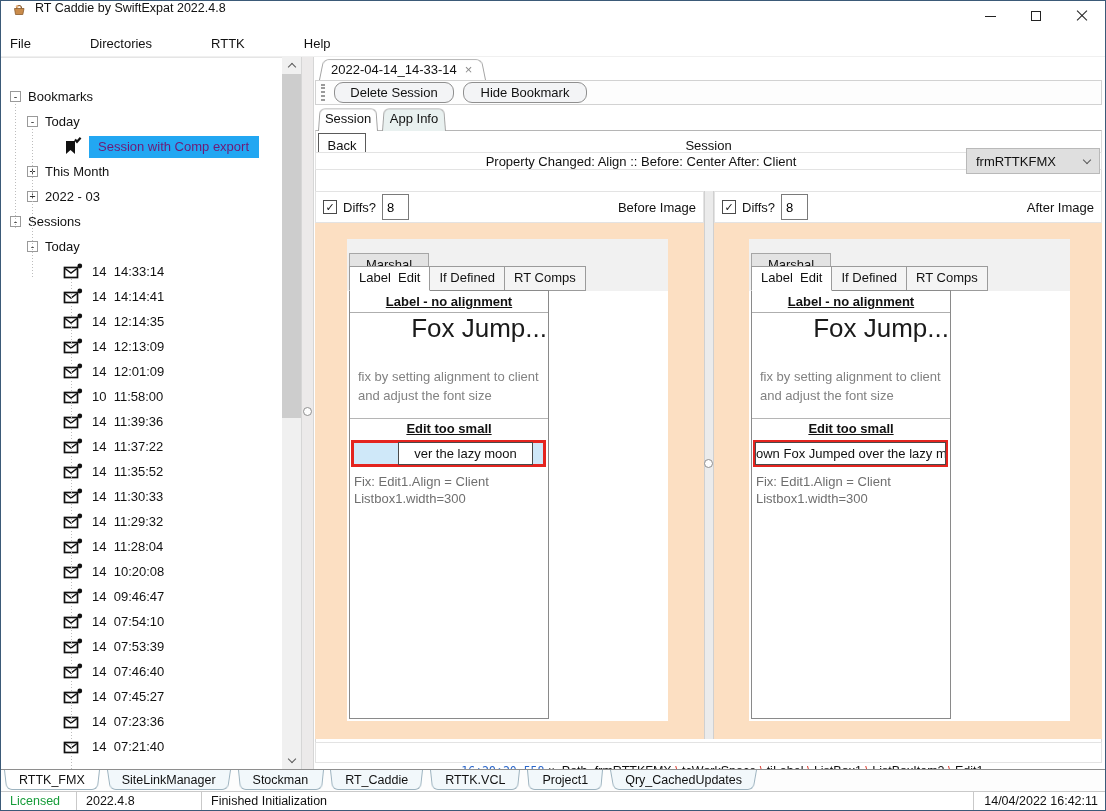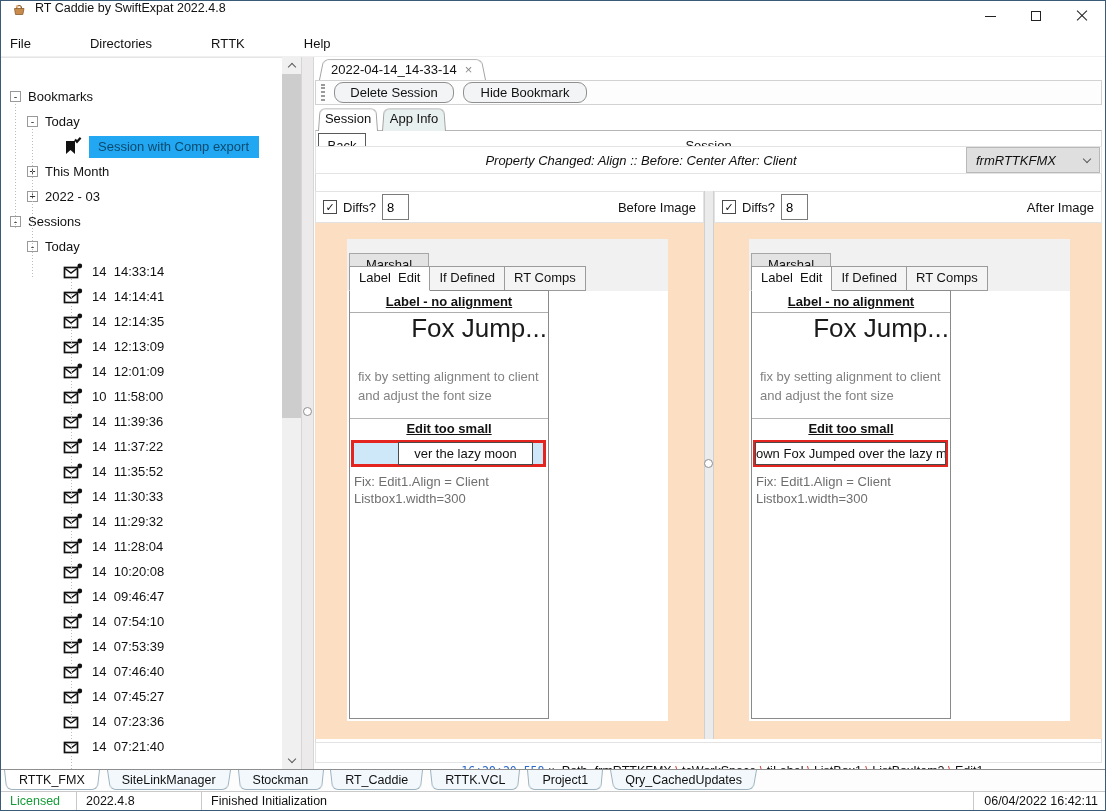--- a/index.html
+++ b/index.html
@@ -34,21 +34,21 @@
   .chev.up { transform: rotate(-135deg); margin-top: 3px; }
   .tree { position: absolute; top: 26px; left: 0; width: 281px; bottom: 0; overflow: hidden; }
   .guide { position: absolute; width: 1px; background-image: repeating-linear-gradient(to bottom,#bdbdbd 0 1px,transparent 1px 3px); }
   .trow { height: 25px; display: flex; align-items: center; white-space: pre; }
   .ebox { width: 11px; height: 11px; border: 1px solid #9a9a9a; background: #fff; font: 10px/9px "DejaVu Sans Mono", monospace; text-align: center; color: #333; flex: none; }
   .tlabel { margin-left: 7px; }
   .lvl0 { padding-left: 9px; } .lvl1 { padding-left: 26px; } .lvl2 { padding-left: 62px; }
   .session-row svg { flex: none; }
   .session-label { margin-left: 9px; white-space: pre; }
   .sel-row { padding-left: 62px; }
-  .sel-highlight { background: #22a7f2; color: #0c4a6e; padding: 3px 10px 4px 9px; margin-left: 7px; }
+  .sel-highlight { background: #22a7f2; color: #701a75; padding: 3px 10px 4px 9px; margin-left: 7px; }
   
   .vscroll { position: absolute; left: 281px; top: 0; width: 19px; height: 712px; background: #f0f0f0; }
   .vs-btn { position: absolute; left: 0; width: 19px; height: 17px; background: #f0f0f0; display: flex; align-items: center; justify-content: center; }
   .vs-thumb { position: absolute; left: 0; top: 17px; width: 19px; height: 344px; background: #cdcdcd; }
   
   .vsplit1 { position: absolute; left: 300px; top: 0; width: 13px; height: 712px; background: #eceaea; border-left: 1px solid #d6d6d6; border-right: 1px solid #d6d6d6; }
   .grip { position: absolute; width: 9px; height: 9px; border: 1px solid #8f8f8f; border-radius: 50%; background: #fdfdfd; }
   
   .main { position: absolute; left: 313px; top: 0; width: 791px; height: 712px; }
   
@@ -64,21 +64,21 @@
   .btn-del { width: 120px; margin-left: 9px; }
   .btn-hide { width: 124px; margin-left: 9px; }
   .page-tabs { position: absolute; top: 50px; left: 0; right: 0; height: 24px; }
   .ptab { position: absolute; top: 0; height: 24px; line-height: 23px; text-align: center; }
   .ptab-session { left: 4px; width: 60px; z-index: 3; }
   .ptab-appinfo { left: 68px; width: 64px; z-index: 1; }
   .ptab-appinfo .trap-bg { background: #e9f1f0; }
   .content-frame { position: absolute; top: 73px; left: 1px; right: 3px; height: 633px; border: 1px solid #d9d9d9; border-top: 1px solid #b5b5b5; background: #fff; }
   .back-btn { position: absolute; left: 2px; top: 2px; width: 48px; height: 26px; border: 1px solid #5a5a5a; background: #fff; text-align: center; line-height: 24px; }
   .session-header { position: absolute; top: 7px; left: 0; width: 100%; text-align: center; }
-  .prop-row { position: absolute; top: 89px; left: 1px; right: 3px; height: 28px; border: 1px solid #e3e3e3; display: flex; align-items: center; background: #fff; font-style: italic; }
+  .prop-row { position: absolute; top: 95px; left: 1px; right: 3px; height: 18px; border: 1px solid #e3e3e3; display: flex; align-items: center; background: #fff; }
   .prop-text { flex: 1; text-align: center; }
   .form-combo { width: 134px; height: 26px; background: #dfdfdf; border: 1px solid #b9b9b9; display: flex; align-items: center; padding: 0 9px; margin-right: 1px; }
   .form-combo span:first-child { flex: 1; }
   
   .panes { position: absolute; top: 134px; left: 1px; right: 3px; height: 548px; }
   .pane { position: absolute; top: 0; height: 548px; }
   .pane-left { left: 0; width: 389px; }
   .pane-right { left: 399px; right: 0; }
   .pane-split { position: absolute; left: 389px; top: 0; width: 10px; height: 548px; background: #ebebeb; border-left: 1px solid #d0d0d0; border-right: 1px solid #d0d0d0; }
   .diffs-row { height: 32px; display: flex; align-items: center; padding: 0 7px; border: 1px solid #e3e3e3; background: #fff; }
@@ -525,16 +525,16 @@
       <div class="btab trap trap-b">
     <span class="trap-bg"></span>
     <span class="trap-label">Qry_CachedUpdates</span>
   </div>
     </div>
 
   <div class="statusbar">
     <span class="sb-cell sb-license">Licensed</span>
     <span class="sb-cell sb-version">2022.4.8</span>
     <span class="sb-cell sb-msg">Finished Initialization</span>
-    <span class="sb-cell sb-date">06/04/2022 16:42:11</span>
+    <span class="sb-cell sb-date">14/04/2022 16:42:11</span>
   </div>
 
 </div>
 
 </body></html>

